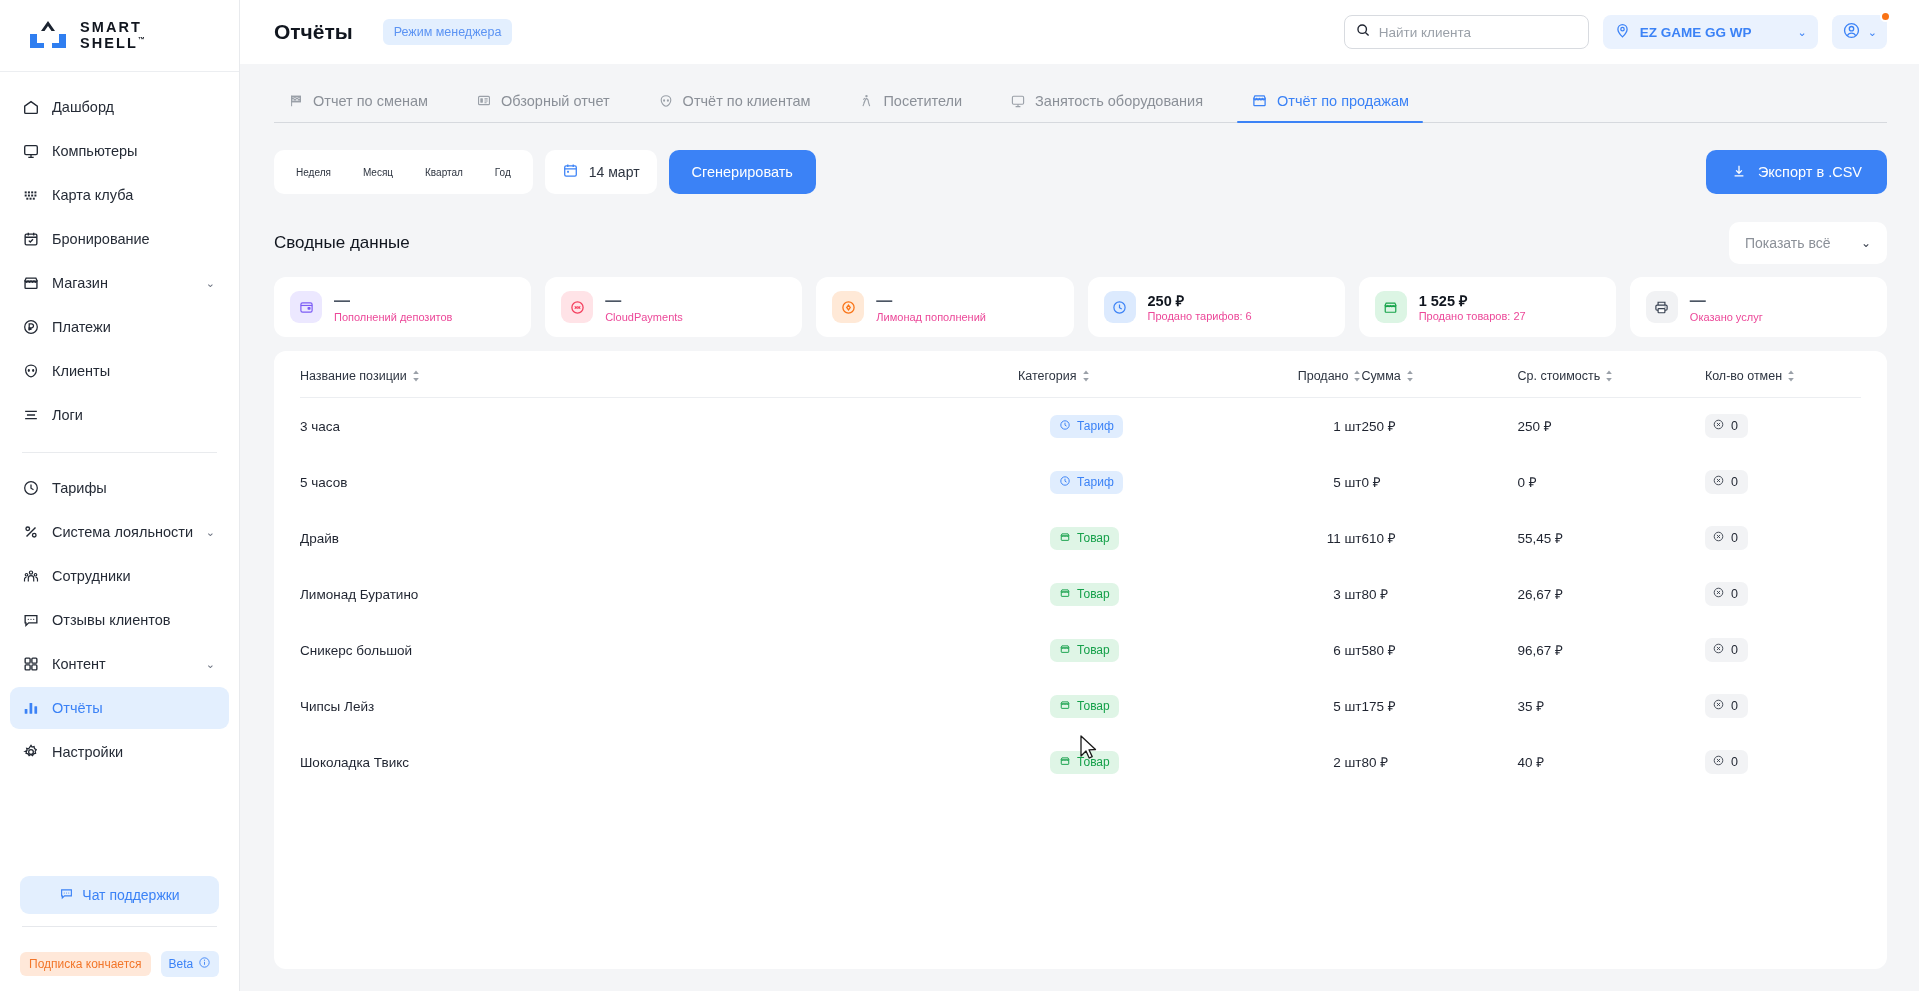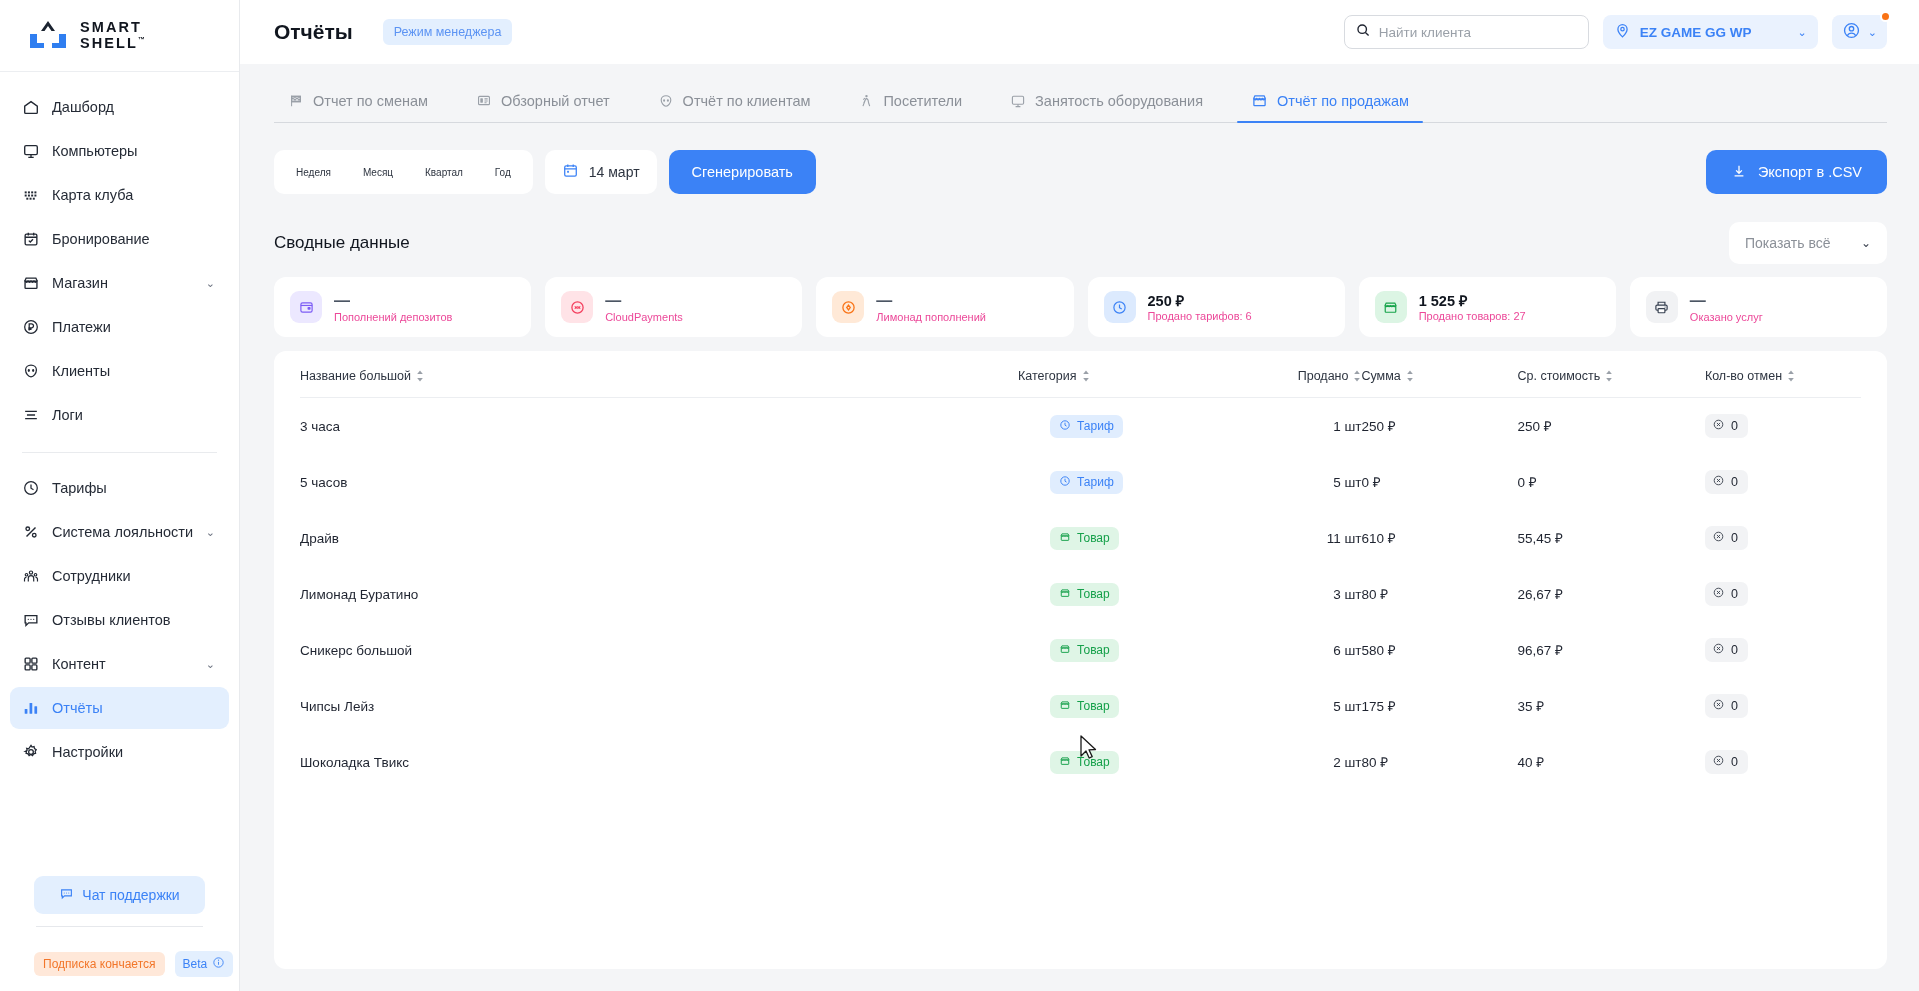--- a/index.html
+++ b/index.html
@@ -40,21 +40,21 @@
     padding: 0 14px 0 12px; border-radius: 9px; cursor: pointer;
     color: #252b36; font-size: 14.5px;
     margin-bottom: 2px;
   }
   .nav-item .nic { width: 30px; display: flex; align-items: center; justify-content: flex-start; color: #222833; flex: 0 0 30px; }
   .nav-item .nlabel { flex: 1; white-space: nowrap; }
   .nav-item .chev { color: #6b7280; font-size: 11px; }
   .nav-item.active { background: #e3effe; color: #3b82f6; }
   .nav-item.active .nic { color: #3b82f6; }
 
-  .sidebar-bottom { margin-top: auto; padding: 0 34px 10px; }
+  .sidebar-bottom { margin-top: auto; padding: 0 20px 10px; }
   .support-btn {
     height: 38px; background: #e3effe; border-radius: 9px;
     display: flex; align-items: center; justify-content: center;
     color: #3b82f6; font-size: 14px; gap: 8px; cursor: pointer;
   }
   .bottom-sep { height: 1px; background: #e6e8ec; margin: 12px 2px 10px; }
   .bottom-row { display: flex; align-items: center; gap: 10px; padding-bottom: 4px; margin-top: 24px; }
   .pill-warn {
     background: #ffe8d9; color: #f2762a; font-size: 12px;
     padding: 5px 9px; border-radius: 6px; white-space: nowrap;
@@ -680,21 +680,21 @@
             <span class="card-lab" style="display:block">Оказано услуг</span>
           </span>
         </div>
       </div>
 
       <div class="table-card">
         <table>
           <thead>
             <tr>
               <th class="c-name"><span class="th-inner">
-                    <span>Название большой</span>
+                    <span>Название позиции</span>
                     <span class="sort-ic">
                       <svg width="8" height="12" viewBox="0 0 8 12" fill="currentColor">
                         <path d="M4 0.6L6.8 4H1.2z"></path>
                         <path d="M4 11.4L1.2 8h5.6z"></path>
                       </svg>
                     </span>
                   </span></th>
               <th class="c-cat"><span class="th-inner">
                     <span>Категория</span>
                     <span class="sort-ic">

